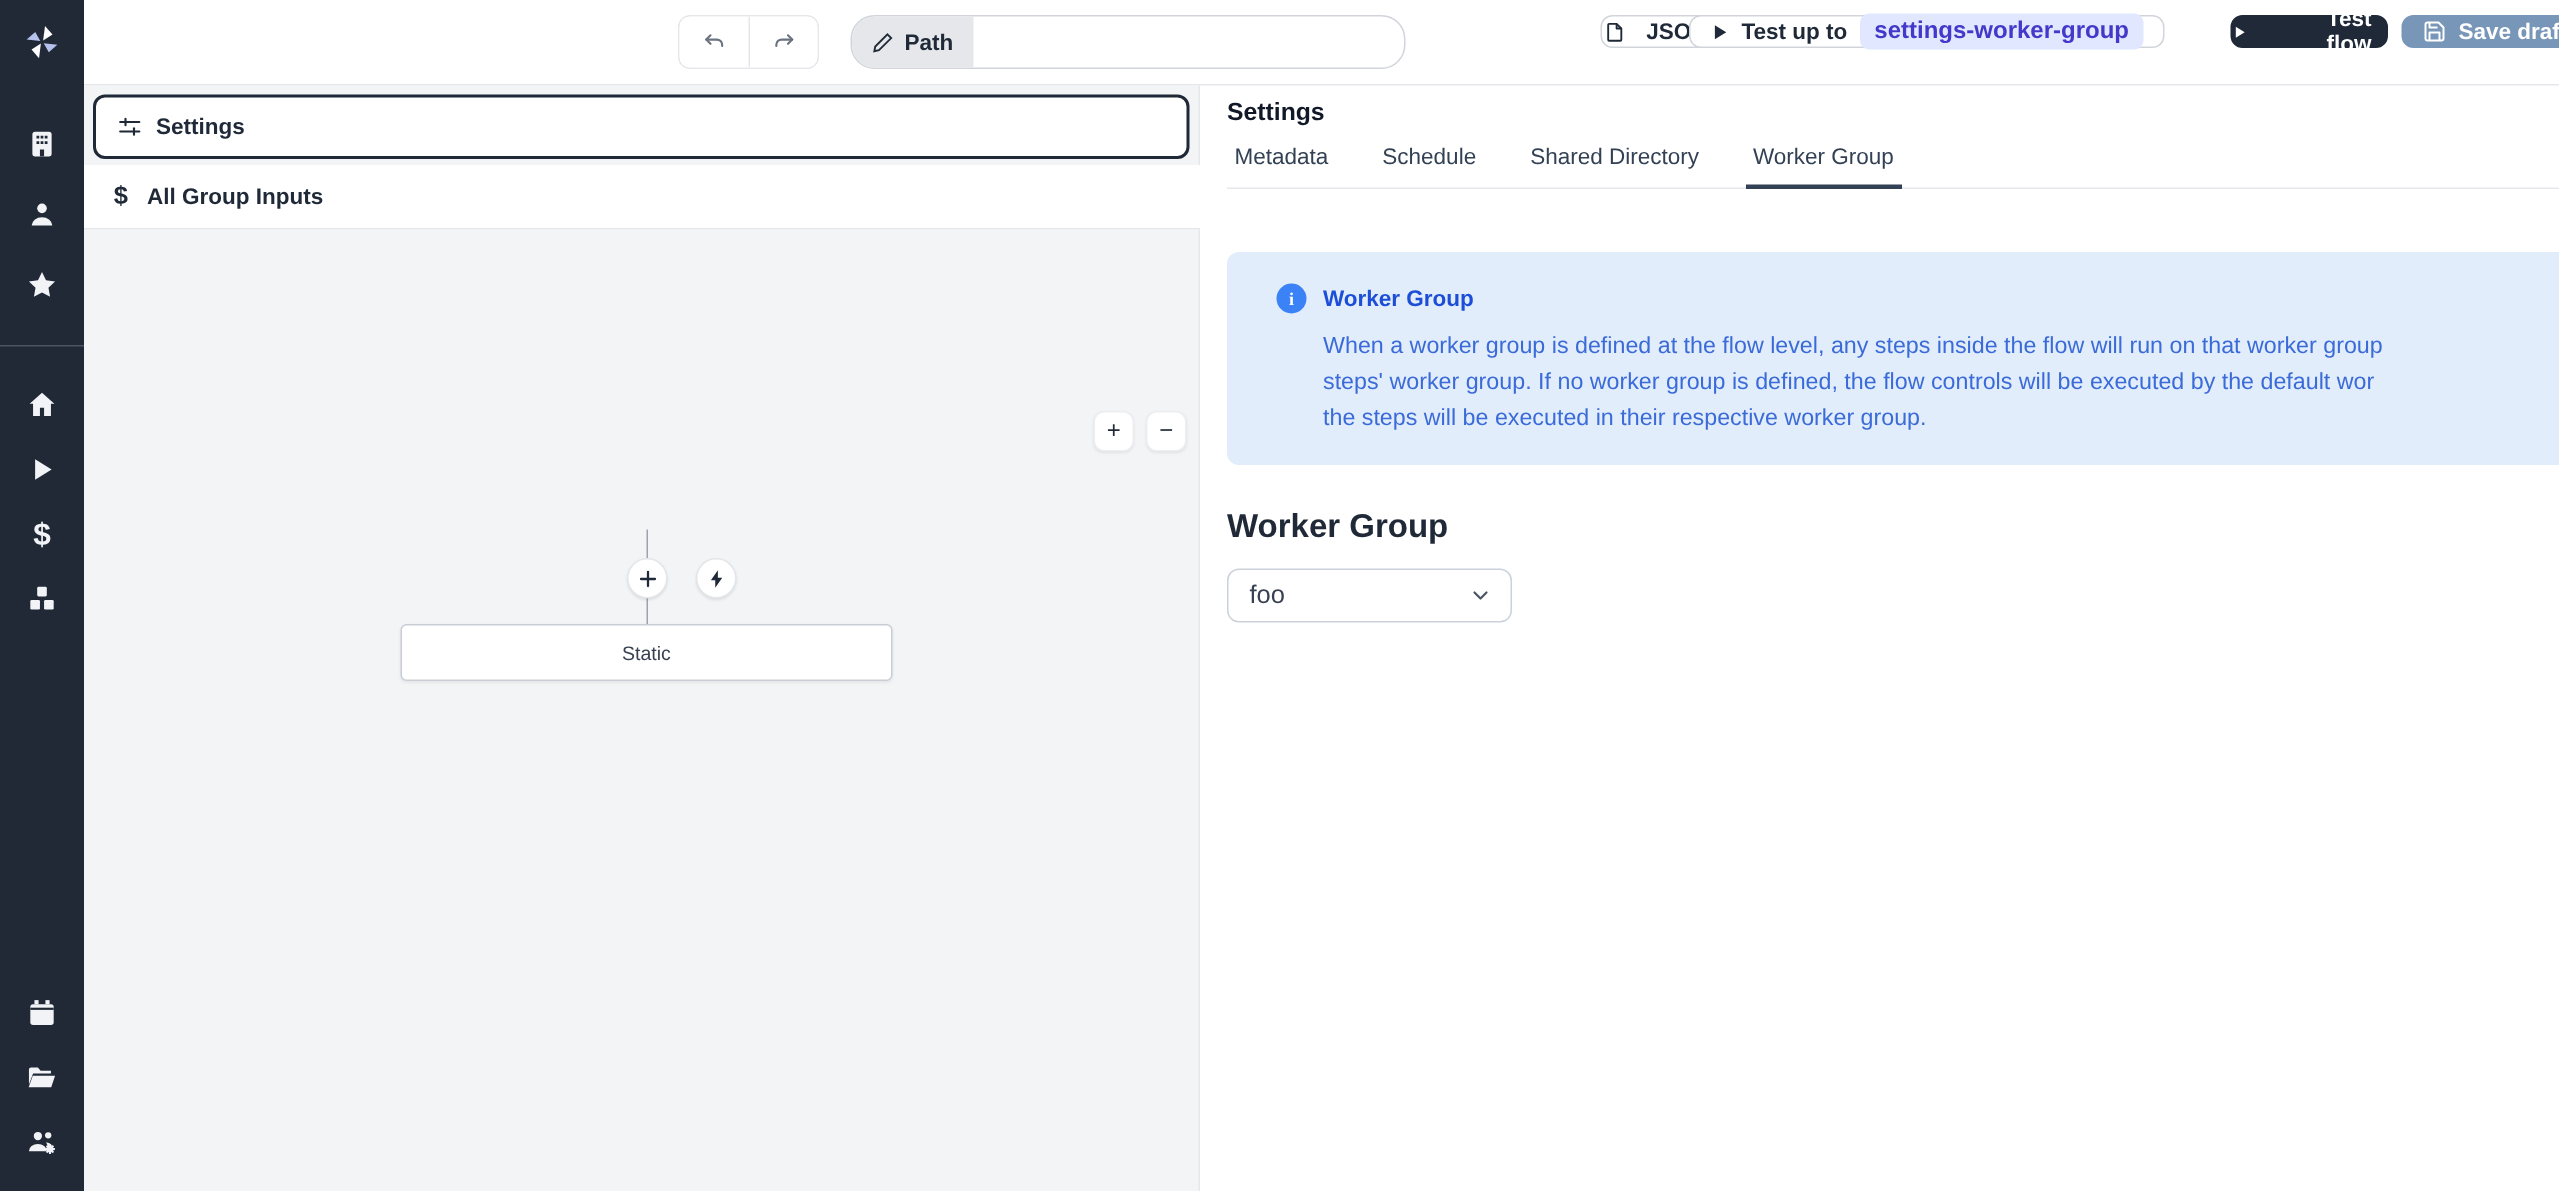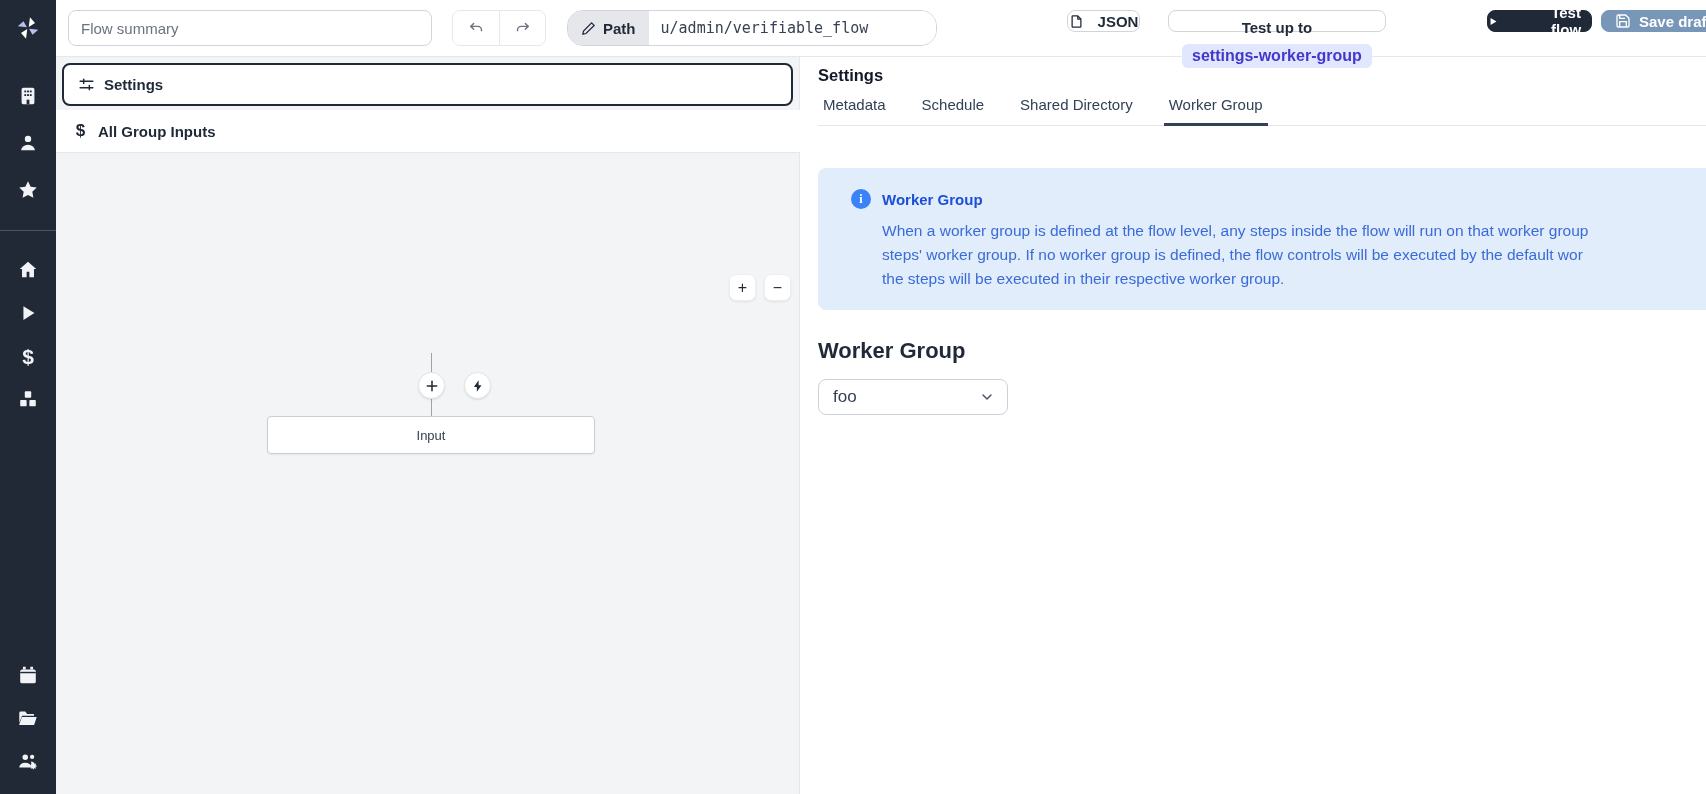--- a/index.html
+++ b/index.html
@@ -33,21 +33,21 @@
   .path-group { position:absolute; left:511px; top:10px; height:36px; width:370px;
                 border:1px solid #d1d5db; border-radius:16px; display:flex; overflow:hidden; }
   .path-left { background:#e5e7eb; display:flex; align-items:center; gap:7px;
                padding:0 13px; font-size:15px; font-weight:700; color:#1f2937; cursor:pointer; }
   .path-input { flex:1; border:none; outline:none; padding:0 12px;
                 font-family:"DejaVu Sans Mono", monospace; font-size:15px; color:#374151; }
   .tb-btn { position:absolute; top:10px; height:22px; display:flex; align-items:center;
             gap:8px; padding:0 13px; border:1px solid #d1d5db; border-radius:8px;
             background:#fff; font-size:15px; font-weight:600; color:#1f2937; cursor:pointer; }
   .btn-json { left:1011px; width:73px; justify-content:center; padding:0; }
-  .btn-testupto { left:1112px;flex-direction:column; }
+  .btn-testupto { left:1070px; }
   .badge { background:#e0e7ff; color:#4338ca; font-size:16px; font-weight:600;
            padding:3px 10px; border-radius:6px; white-space:nowrap; }
   .btn-dark { left:1431px; background:#1f2937; border-color:#1f2937; color:#fff; width:105px;
               justify-content:center; padding:0;gap:36px; }
   .btn-save { left:1545px; background:#7896b8; border-color:#7896b8; color:#fff; width:150px; }
 
   
   .flow-panel { position:absolute; left:56px; top:57px; width:744px; height:737px;
                 background:#f3f4f6; border-right:1px solid #e5e7eb; }
   .settings-box { position:absolute; left:6px; top:6px; width:731px; height:43px;
@@ -189,21 +189,20 @@
           <line x1="17.8" y1="13.9" x2="17.8" y2="21.1"></line>
           <line x1="14.2" y1="17.5" x2="21.4" y2="17.5"></line>
           <line x1="15.3" y1="15" x2="20.3" y2="20"></line>
           <line x1="20.3" y1="15" x2="15.3" y2="20"></line>
         </g>
       </svg>
   </span>
 </aside>
 
 <header class="topbar">
-  <input class="summary-input" type="text" placeholder="Flow summary" style="">
 
   <div class="undo-redo">
     <button class="ur-btn">
       <svg width="17" height="17" viewBox="0 0 24 24" fill="none" stroke="currentColor" stroke-width="2" stroke-linecap="round" stroke-linejoin="round">
         <path d="M8 5 4 9l4 4"></path>
           <path d="M4 9h10a5 5 0 0 1 5 5v1"></path>
         </svg>
     </button>
     <button class="ur-btn">
       <svg width="17" height="17" viewBox="0 0 24 24" fill="none" stroke="currentColor" stroke-width="2" stroke-linecap="round" stroke-linejoin="round">
@@ -213,21 +212,20 @@
     </button>
   </div>
 
   <div class="path-group">
     <div class="path-left">
       <svg width="15" height="15" viewBox="0 0 24 24" fill="none" stroke="currentColor" stroke-width="2" stroke-linecap="round">
         <path d="M17 3l4 4L8 20l-5 1 1-5z"></path>
         </svg>
       <span>Path</span>
     </div>
-    <input class="path-input" type="text" value="u/admin/verifiable_flow" style="">
   </div>
 
   <button class="tb-btn btn-json">
     <svg width="15" height="15" viewBox="0 0 24 24" fill="none" stroke="#1f2937" stroke-width="2" stroke-linejoin="round">
       <path d="M14 3H6a1 1 0 0 0-1 1v16a1 1 0 0 0 1 1h12a1 1 0 0 0 1-1V8z"></path>
         <path d="M14 3v5h5"></path>
       </svg>
     <span style="margin-left:6px">JSON</span>
   </button>
 
@@ -285,21 +283,21 @@
         <line x1="12" y1="4" x2="12" y2="20"></line>
           <line x1="4" y1="12" x2="20" y2="12"></line>
         </svg>
     </div>
     <div class="flow-circle circle-bolt">
       <svg width="14" height="14" viewBox="0 0 24 24" fill="#1f2937">
         <path d="M13 2 5 13.5h5L10 22l8-11.5h-5z"></path>
         </svg>
     </div>
 
-    <div class="node node-result">Input</div>
+    <div class="node node-result">Static</div>
   </div>
 </main>
 
 <section class="settings-panel">
   <div class="panel-title">Settings</div>
 
   <div class="tabs">
     <span class="tab">Metadata</span>
     <span class="tab">Schedule</span>
     <span class="tab">Shared Directory</span>

